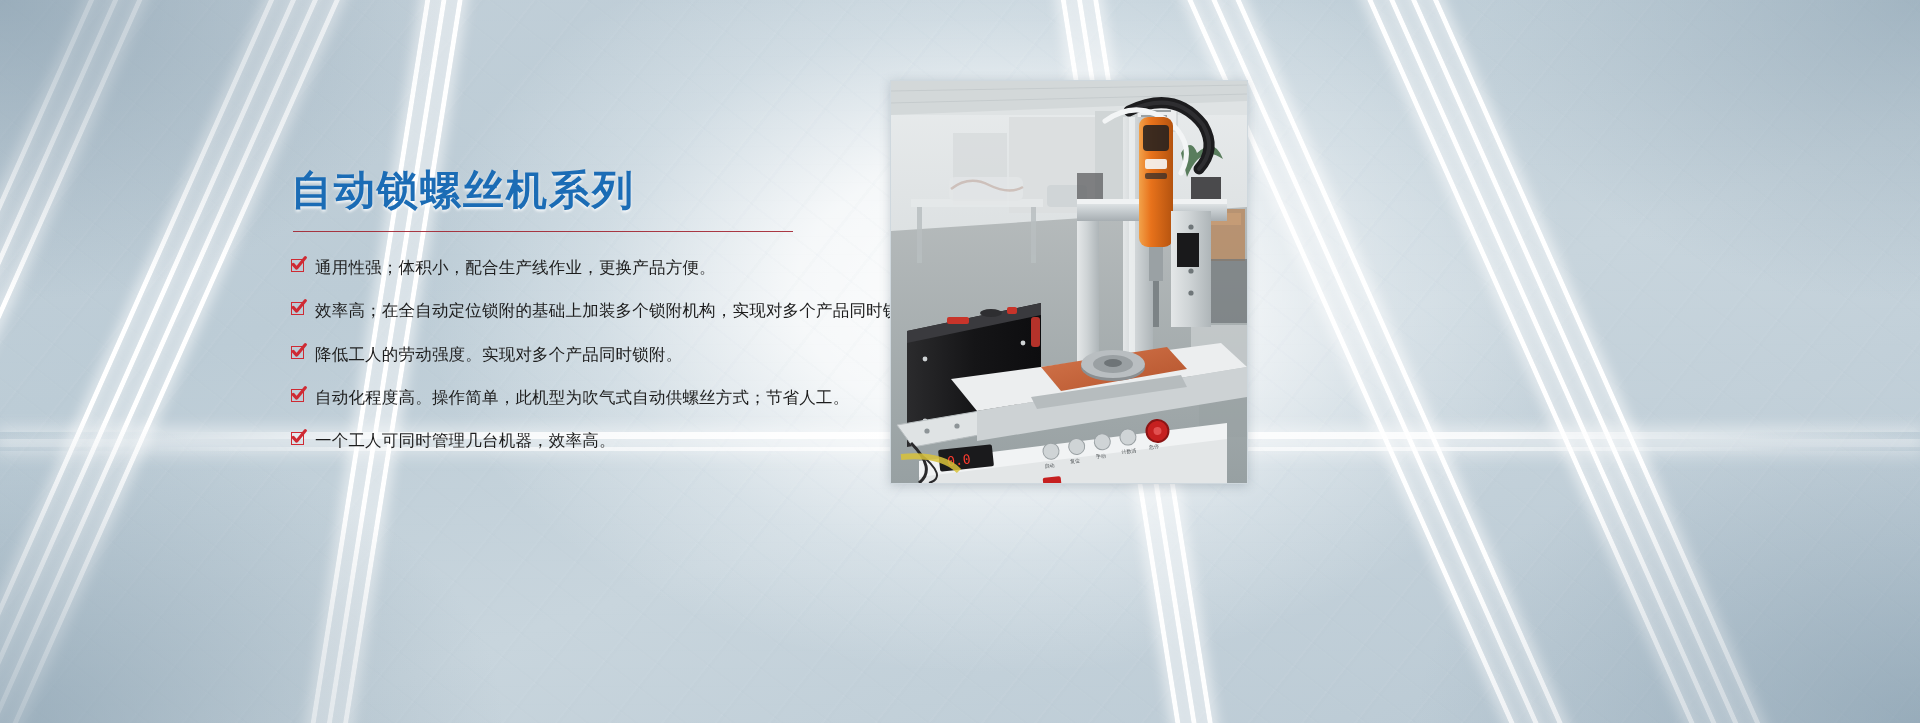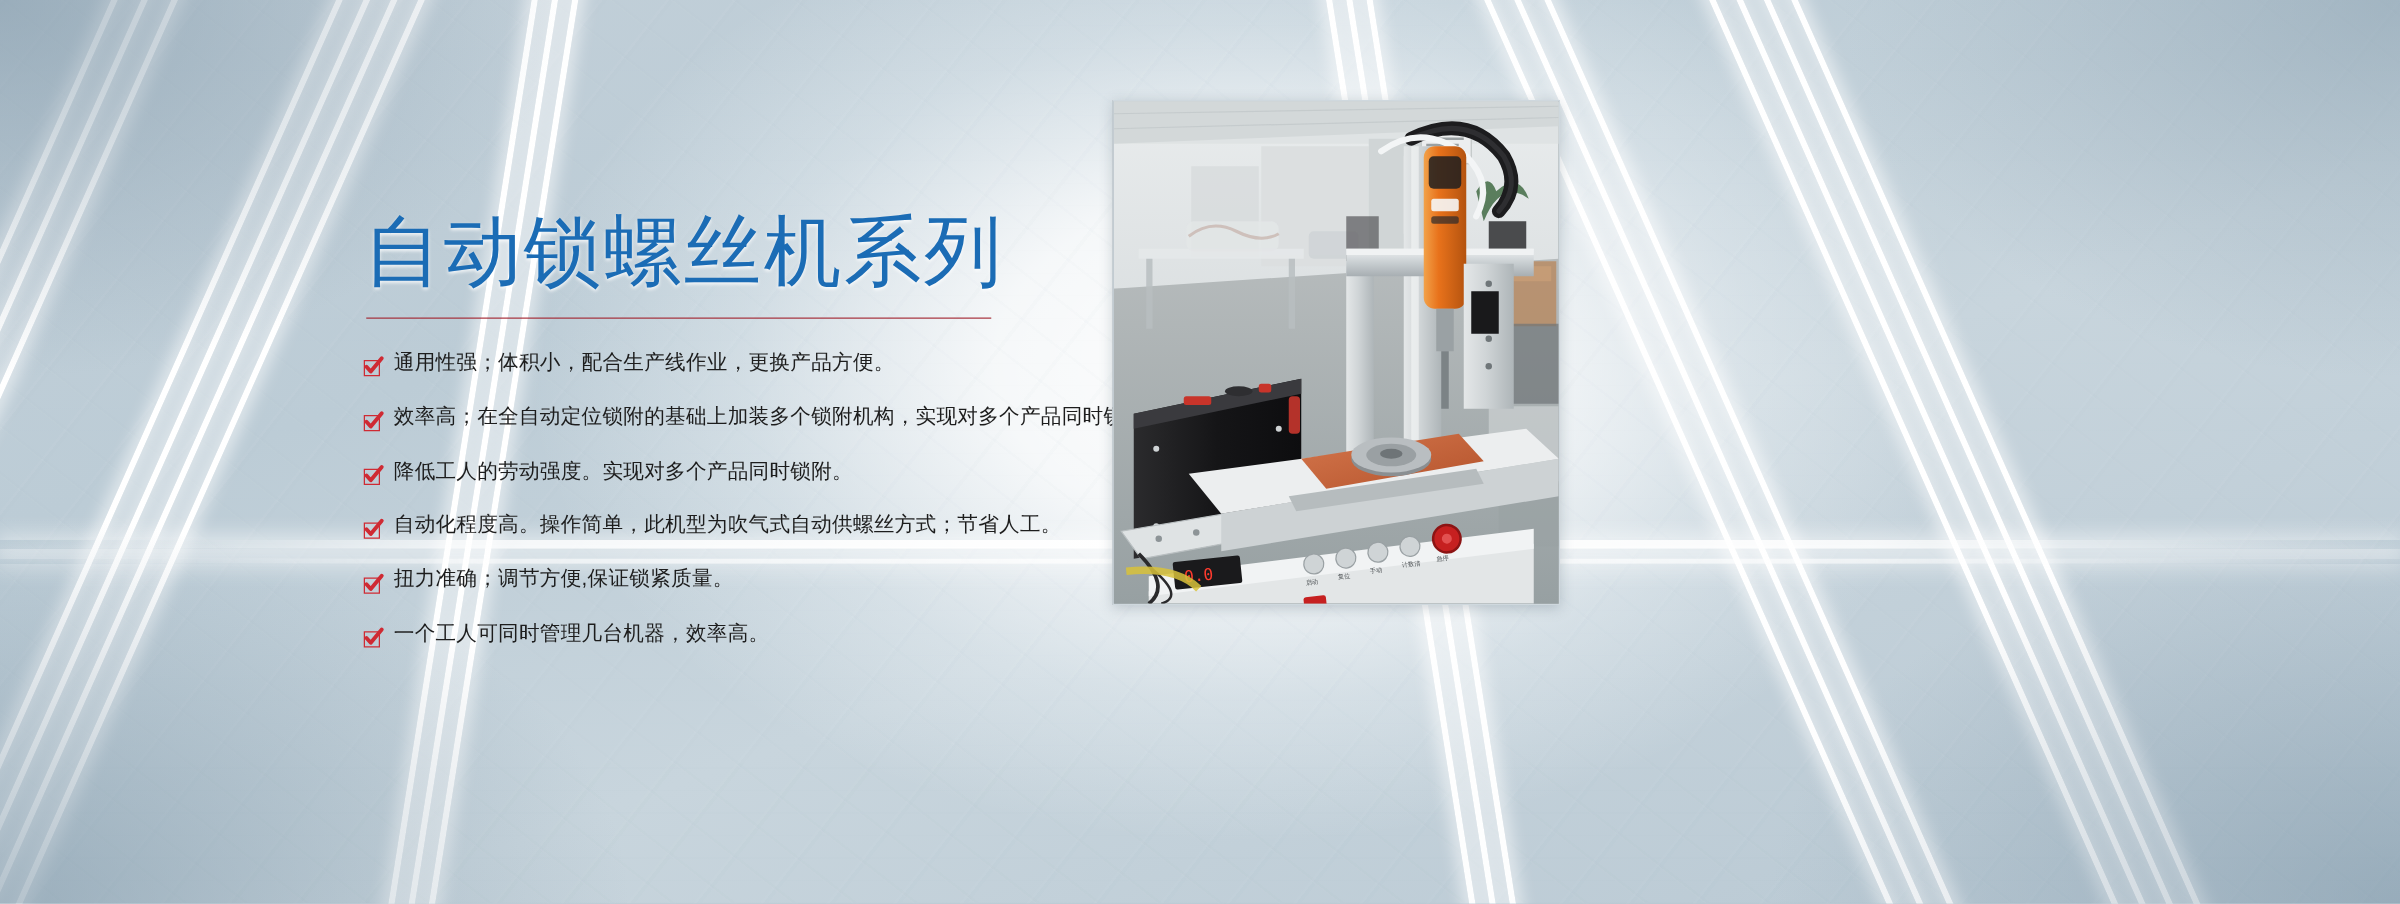--- a/index.html
+++ b/index.html
@@ -50,35 +50,35 @@
   .hband{
     position:absolute;left:0;right:0;height:7px;
     background:linear-gradient(90deg, rgba(255,255,255,0) 0%, rgba(255,255,255,.85) 22%, #fff 50%, rgba(255,255,255,.85) 78%, rgba(255,255,255,0) 100%);
     box-shadow:0 0 16px 4px rgba(255,255,255,.55);
     pointer-events:none;
   }
   
   #content{position:absolute;inset:0;}
   #text-block{position:absolute;left:291px;top:168px;width:600px;}
   #headline{
-    font-size:62px;font-weight:normal;letter-spacing:2px;color:#1b6cb5;
+    font-size:41px;font-weight:bold;letter-spacing:2px;color:#1b6cb5;
     line-height:1.1;margin:0;
     text-shadow:0 2px 3px rgba(255,255,255,.85);
     white-space:nowrap;
   }
   #subtitle{
     margin:16px 0 0 2px;font-size:28px;color:#222;font-weight:400;letter-spacing:1px;
     white-space:nowrap;
   }
   #divider{
     margin:18px 0 0 2px;width:500px;height:0;border-top:1.6px solid #a22430;opacity:.9;
   }
   #bullets{margin:24px 0 0 0;padding:0;list-style:none;}
   #bullets li{
-    display:flex;align-items:flex-end;gap:11px;
+    display:flex;align-items:flex-start;gap:11px;
     margin-bottom:21px;font-size:16.5px;color:#1d1d1d;line-height:1.35;
     white-space:nowrap;letter-spacing:.2px;
   }
   .chk{
     flex:0 0 auto;position:relative;width:13px;height:13px;margin-top:3px;
     border:1.4px solid #cf2a33;box-sizing:border-box;
   }
   .chk svg{position:absolute;left:-2px;top:-5px;width:18px;height:18px;}
   
   #photo{
@@ -166,28 +166,20 @@
           </span>
           <span>降低工人的劳动强度。实现对多个产品同时锁附。</span>
         </li>
         <li>
           <span class="chk">
             <svg viewBox="0 0 18 18">
                 <path d="M3.2 9.4 L6.6 13.2 L15.4 2.6" fill="none" stroke="#cf2a33" stroke-width="3.1" stroke-linecap="round" stroke-linejoin="round"></path>
               </svg>
           </span>
           <span>自动化程度高。操作简单，此机型为吹气式自动供螺丝方式；节省人工。</span>
-        </li>
-        <li>
-          <span class="chk">
-            <svg viewBox="0 0 18 18">
-                <path d="M3.2 9.4 L6.6 13.2 L15.4 2.6" fill="none" stroke="#cf2a33" stroke-width="3.1" stroke-linecap="round" stroke-linejoin="round"></path>
-              </svg>
-          </span>
-          <span>扭力准确；调节方便,保证锁紧质量。</span>
         </li>
         <li>
           <span class="chk">
             <svg viewBox="0 0 18 18">
                 <path d="M3.2 9.4 L6.6 13.2 L15.4 2.6" fill="none" stroke="#cf2a33" stroke-width="3.1" stroke-linecap="round" stroke-linejoin="round"></path>
               </svg>
           </span>
           <span>一个工人可同时管理几台机器，效率高。</span>
         </li>
       </ul>

